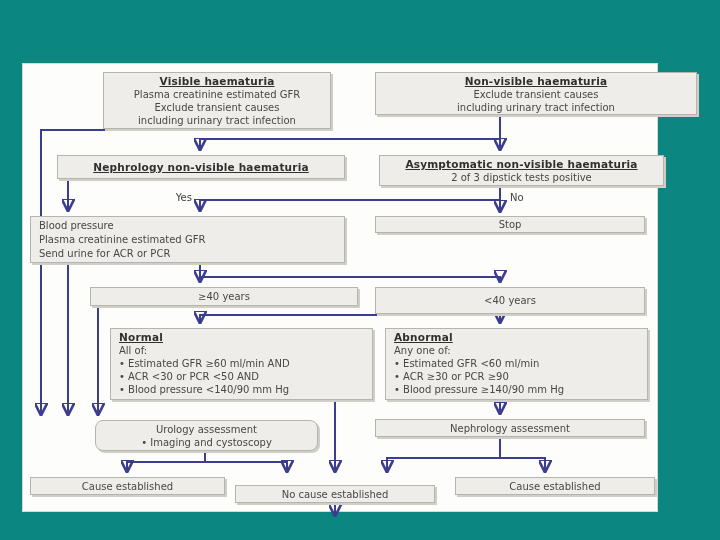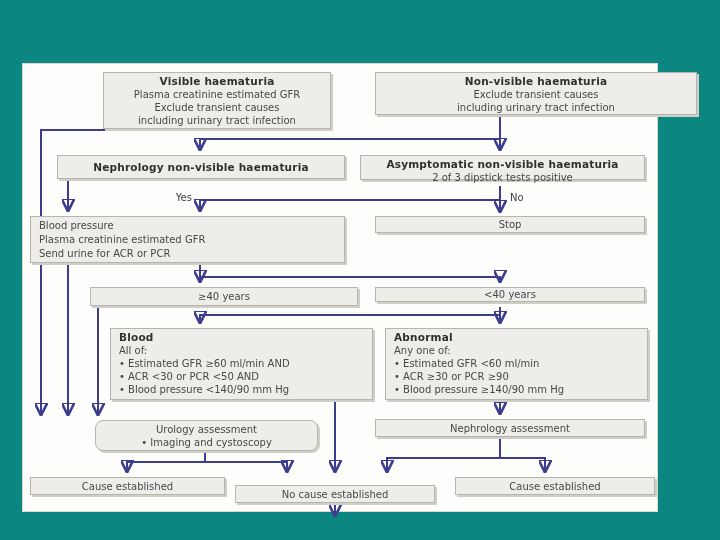--- a/index.html
+++ b/index.html
@@ -3,21 +3,21 @@
 <meta charset="utf-8">
 <style>
   html,body{margin:0;padding:0;width:720px;height:540px;overflow:hidden;
     font-family:"DejaVu Sans","Liberation Sans",sans-serif;}
   #slide{position:relative;width:720px;height:540px;background:#0b8680;}
   #panel{position:absolute;left:22px;top:63px;width:636px;height:449px;
     background:#fdfdfb;border:1px solid #d9d9d2;box-sizing:border-box;}
   .box{position:absolute;background:#eeedea;border:1px solid #b5b5ae;
     box-shadow:2px 2px 0 #cfcfc8;box-sizing:border-box;color:#474747;
     font-size:10px;line-height:13px;text-align:center;padding:2px 4px;}
-  .box .ttl{font-weight:700;color:#303030;font-size:10.5px;letter-spacing:.2px;}
+  .box .ttl{font-weight:700;color:#303030;font-size:10.5px;letter-spacing:.2px;text-decoration:underline;}
   .box.left{text-align:left;padding-left:8px;}
   .lbl{position:absolute;font-size:10px;color:#414141;}
   svg#wires{position:absolute;left:0;top:0;width:720px;height:540px;pointer-events:none;}
   svg#wires path{stroke:#3d3d90;stroke-width:2;fill:none;}
   .single{display:flex;align-items:center;justify-content:center;padding:0;}
 </style>
 </head>
 <body>
 
 <div id="slide">
@@ -60,21 +60,21 @@
   <div class="box" style="left:375px;top:72px;width:322px;height:43px;">
     <div class="ttl">Non-visible haematuria</div>
     <div>Exclude transient causes</div>
     <div>including urinary tract infection</div>
   </div>
 
   <div class="box single" style="left:57px;top:155px;width:288px;height:24px;">
     <div class="ttl">Nephrology non-visible haematuria</div>
   </div>
 
-  <div class="box" style="left:360px;top:155px;width:285px;height:25px;">
+  <div class="box" style="left:379px;top:155px;width:285px;height:31px;">
     <div class="ttl">Asymptomatic non-visible haematuria</div>
     <div>2 of 3 dipstick tests positive</div>
   </div>
 
   <div class="lbl" style="left:158px;top:192px;width:34px;text-align:right;">Yes</div>
   <div class="lbl" style="left:510px;top:192px;">No</div>
 
   <div class="box single" style="left:375px;top:216px;width:270px;height:17px;">
     <div>Stop</div>
   </div>
@@ -82,26 +82,26 @@
   <div class="box left" style="left:30px;top:216px;width:315px;height:47px;line-height:14px;">
     <div>Blood pressure</div>
     <div>Plasma creatinine estimated GFR</div>
     <div>Send urine for ACR or PCR</div>
   </div>
 
   <div class="box single" style="left:90px;top:287px;width:268px;height:19px;">
     <div>≥40 years</div>
   </div>
 
-  <div class="box single" style="left:375px;top:287px;width:270px;height:15px;">
+  <div class="box single" style="left:375px;top:287px;width:270px;height:27px;">
     <div>&lt;40 years</div>
   </div>
 
   <div class="box left" style="left:110px;top:328px;width:263px;height:72px;">
-    <div class="ttl">Blood</div>
+    <div class="ttl">Normal</div>
     <div>All of:</div>
     <div>• Estimated GFR ≥60 ml/min AND</div>
     <div>• ACR &lt;30 or PCR &lt;50 AND</div>
     <div>• Blood pressure &lt;140/90 mm Hg</div>
   </div>
 
   <div class="box left" style="left:385px;top:328px;width:263px;height:72px;">
     <div class="ttl">Abnormal</div>
     <div>Any one of:</div>
     <div>• Estimated GFR &lt;60 ml/min</div>

